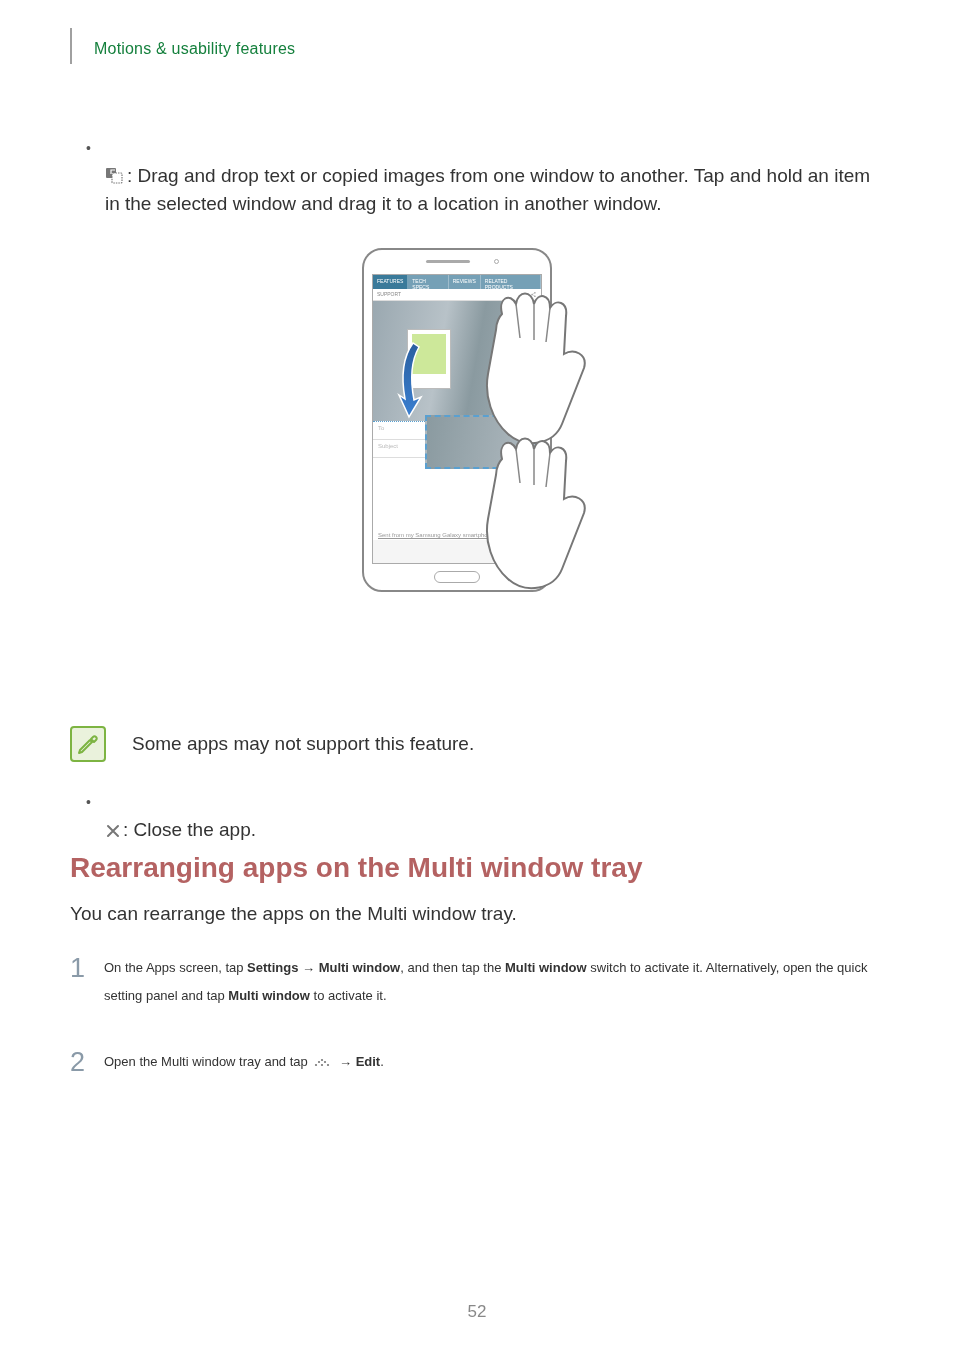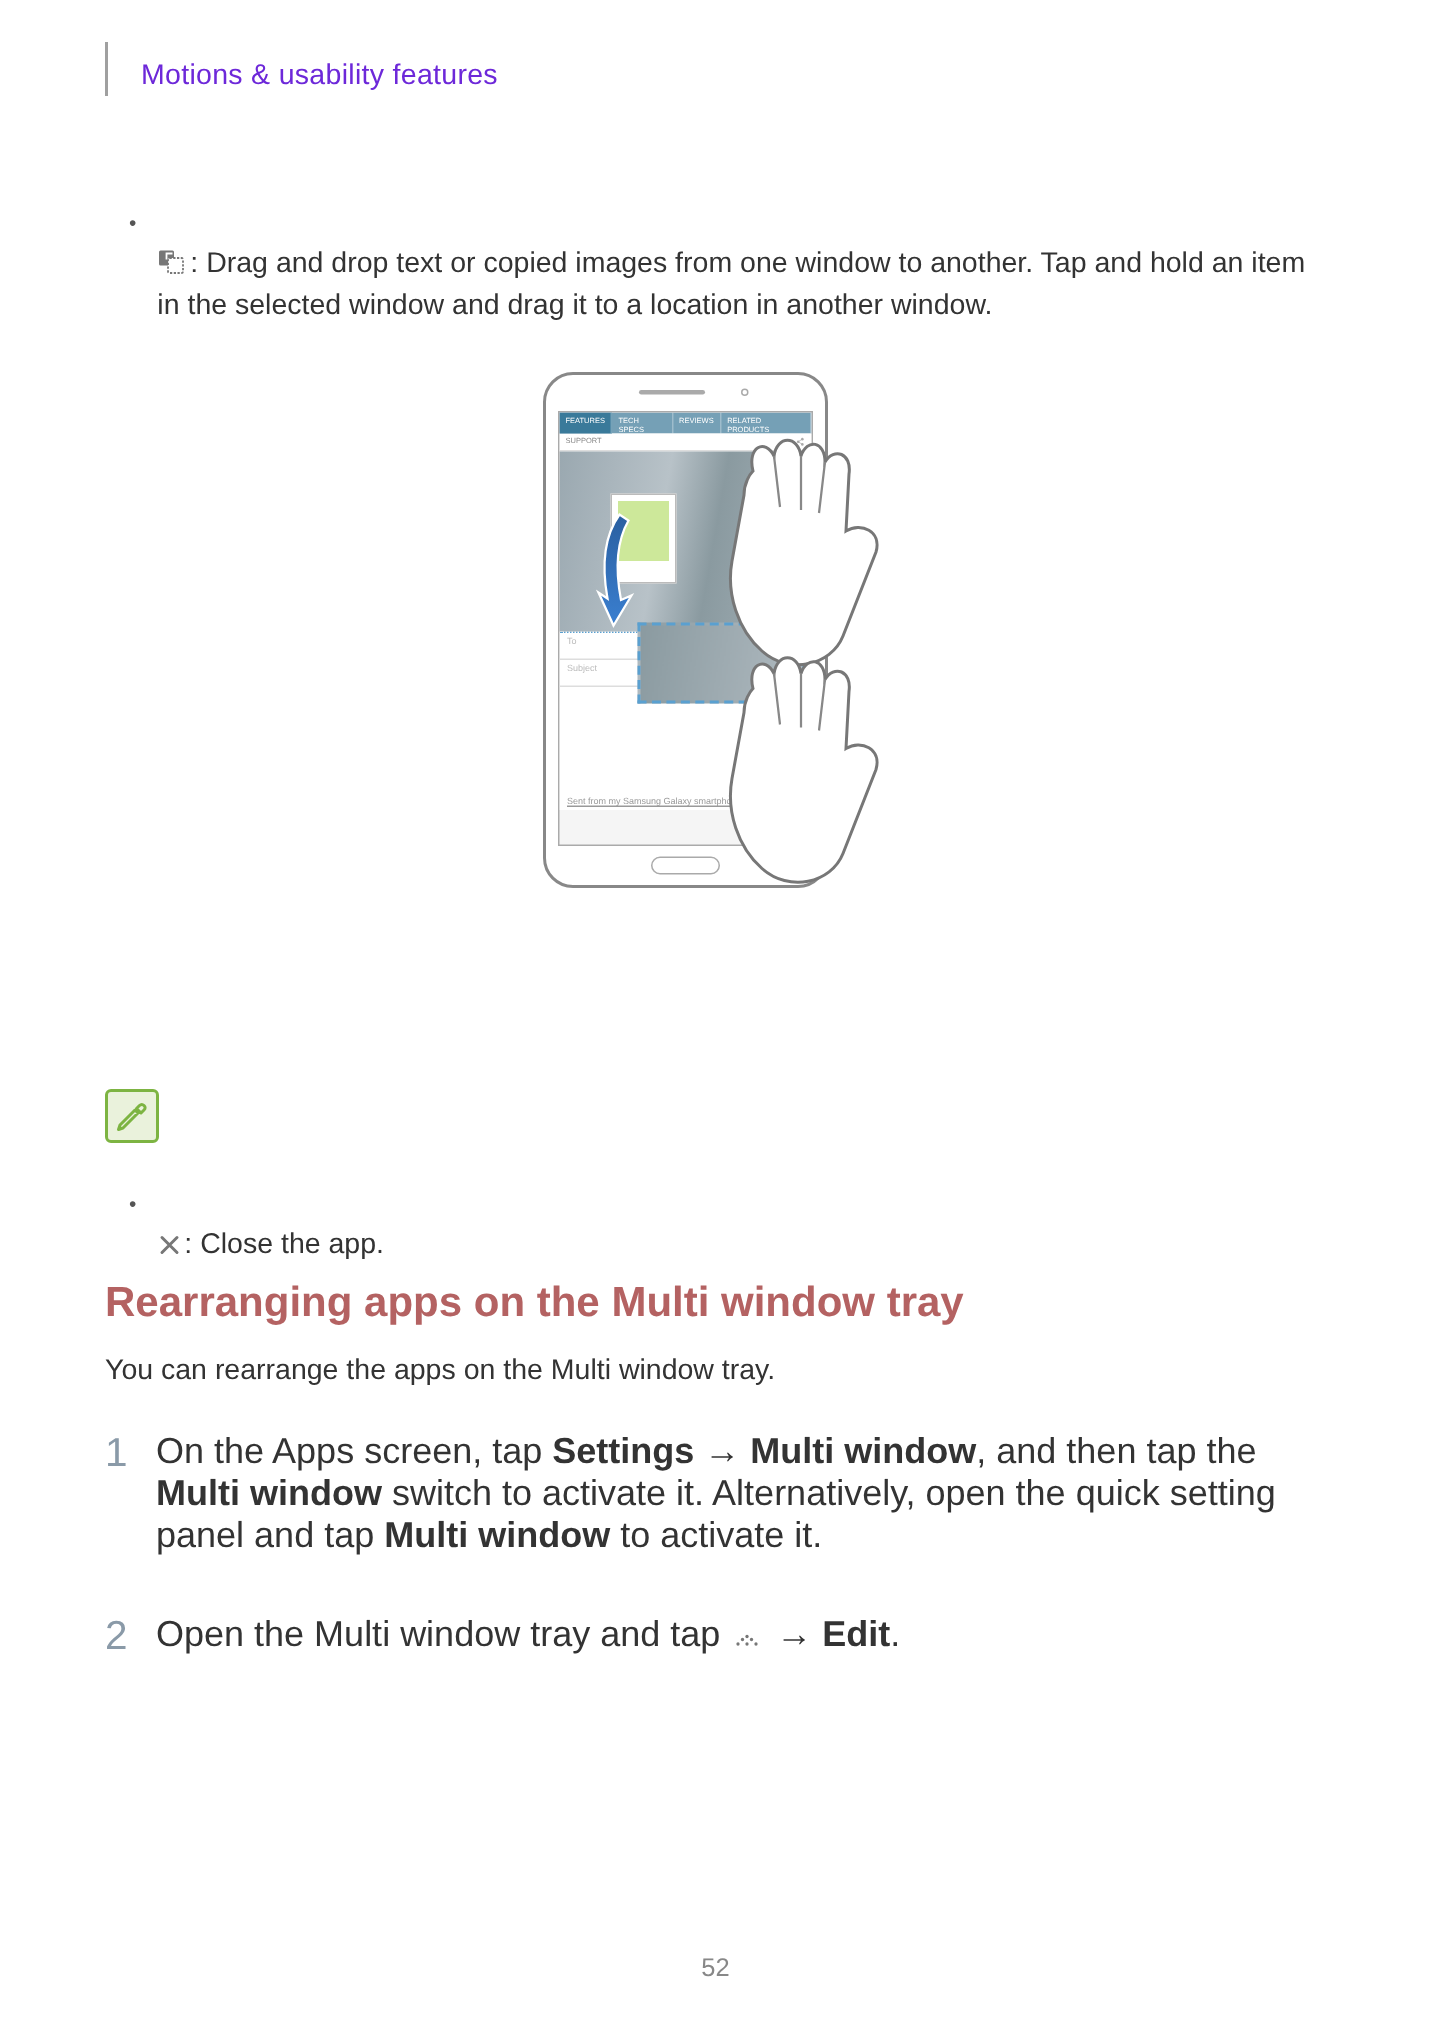--- a/index.html
+++ b/index.html
@@ -18,22 +18,22 @@
       margin-bottom: 70px;
     }
     .header-rule {
       width: 2px;
       height: 36px;
       background: #a0a0a0;
       margin-right: 22px;
       margin-top: -10px;
     }
     .header-text {
-      color: #6d28d9;
-      font-size: 19px;
+      color: #15803d;
+      font-size: 16px;
       letter-spacing: 0.2px;
       padding-top: 2px;
     }
     .bullet-row {
       display: flex;
       margin-left: 16px;
       margin-bottom: 8px;
     }
     .bullet-dot {
       color: #555;
@@ -103,21 +103,21 @@
     }
     .step-num {
       font-size: 27px;
       color: #8a9aa8;
       font-weight: 400;
       width: 34px;
       flex-shrink: 0;
       line-height: 28px;
     }
     .step-body {
-      font-size: 24px;
+      font-size: 13px;
       color: #333;
       line-height: 28px;
       flex: 1;
     }
     .step-body p { margin-bottom: 10px; }
     .bold { font-weight: 700; }
     .arrow { font-weight: 400; }
     
     .page-number {
       position: absolute;
@@ -318,20 +318,21 @@
     </svg>
   </div>
 </div>
 
 <div class="callout-row">
   <div class="callout-icon">
     <svg width="24" height="24" viewBox="0 0 24 24">
       <path d="M4 18 L14 8 L16 10 L6 20 L3 21 L4 18 Z M15 7 L17 5 C18 4 19 4 20 5 C21 6 21 7 20 8 L18 10 Z" fill="none" stroke="#7db442" stroke-width="2" stroke-linejoin="round"></path>
     </svg>
   </div>
+  <div class="callout-text">Some apps may not support this feature.</div>
 </div>
 
 <div class="bullet-row">
   <div class="bullet-dot">•</div>
   <div class="bullet-body">
     <span class="inline-icon">
       <svg width="16" height="16" viewBox="0 0 16 16">
         <path d="M3 3 L13 13 M13 3 L3 13" stroke="#777" stroke-width="2" stroke-linecap="round"></path>
       </svg>
     </span><span>: Close the app.</span>

